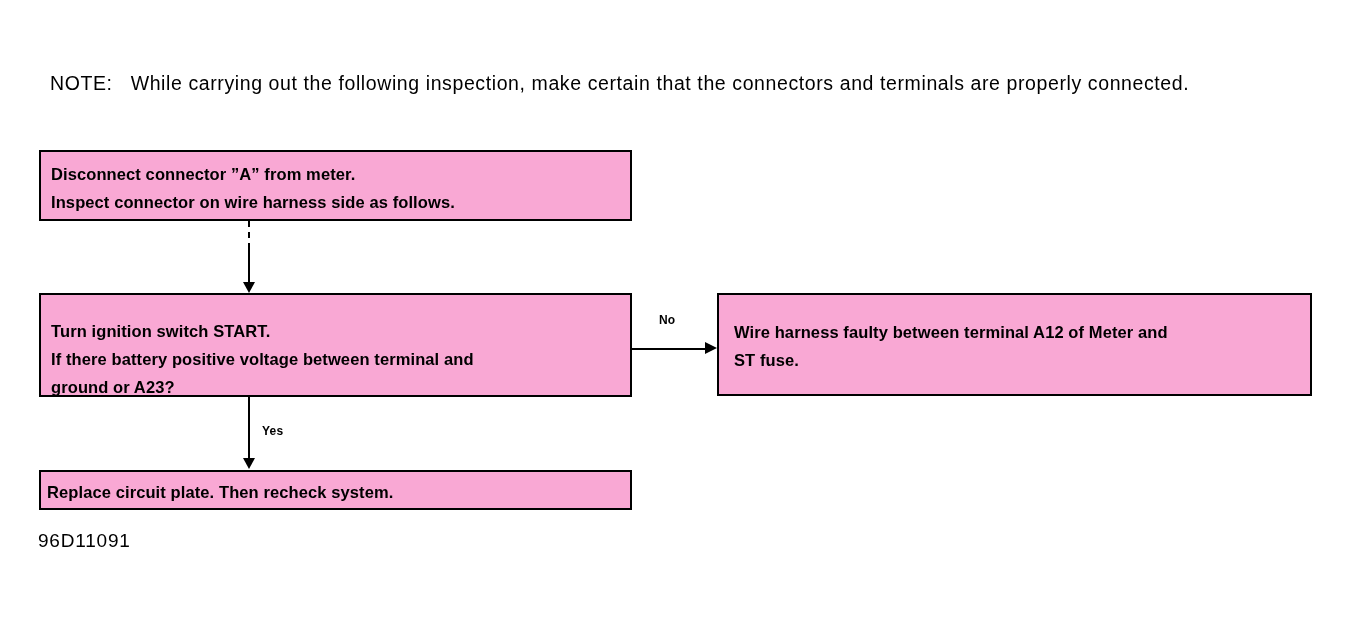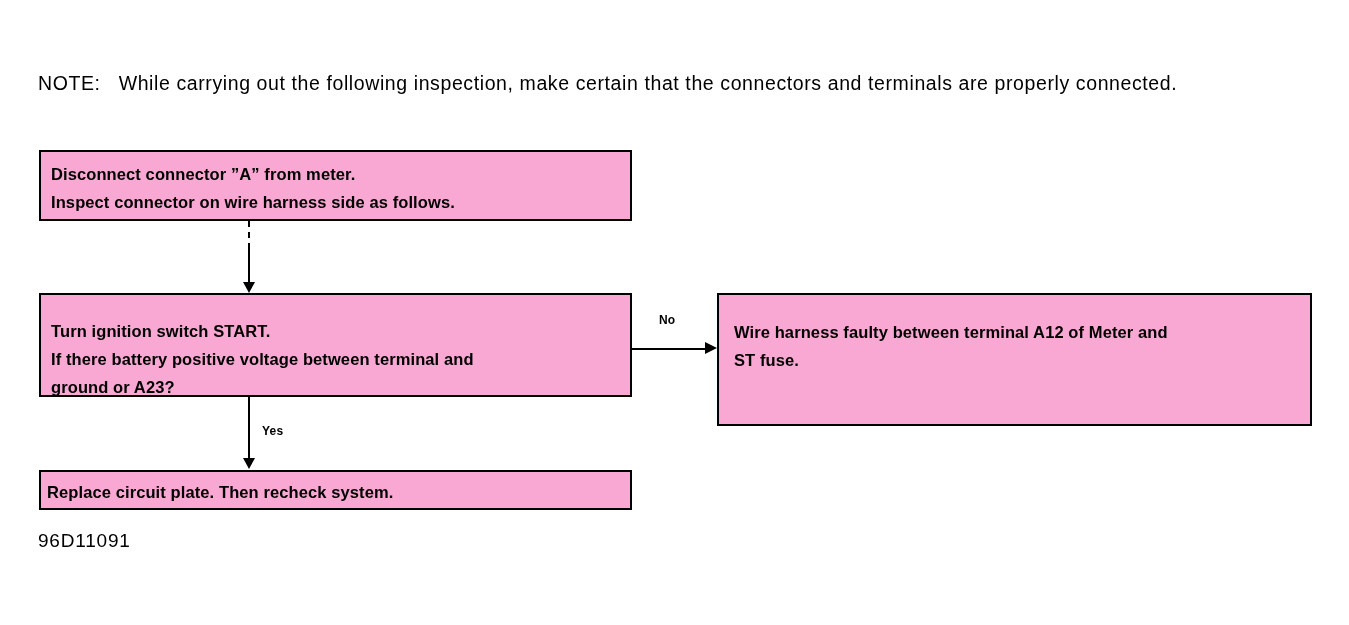--- a/index.html
+++ b/index.html
@@ -20,21 +20,21 @@
   .canvas {
     position: absolute;
     left: 0; top: 0;
     width: 1349px;
     height: 625px;
   }
 
   
   .note {
     position: absolute;
-    left: 38px;
+    left: 50px;
     top: 70px;
     width: 1290px;
     font-size: 19.5px;
     line-height: 27px;
     letter-spacing: 0.6px;
     font-weight: 400;
     white-space: pre-wrap;
   }
 
   
@@ -69,21 +69,21 @@
     height: 104px;
   }
   #box-ignition .txt {
     padding: 22px 0 0 10px;
   }
 
   #box-harness {
     left: 717px;
     top: 293px;
     width: 595px;
-    height: 133px;
+    height: 103px;
   }
   #box-harness .txt {
     padding: 23px 0 0 15px;
   }
 
   #box-replace {
     left: 39px;
     top: 470px;
     width: 593px;
     height: 40px;

